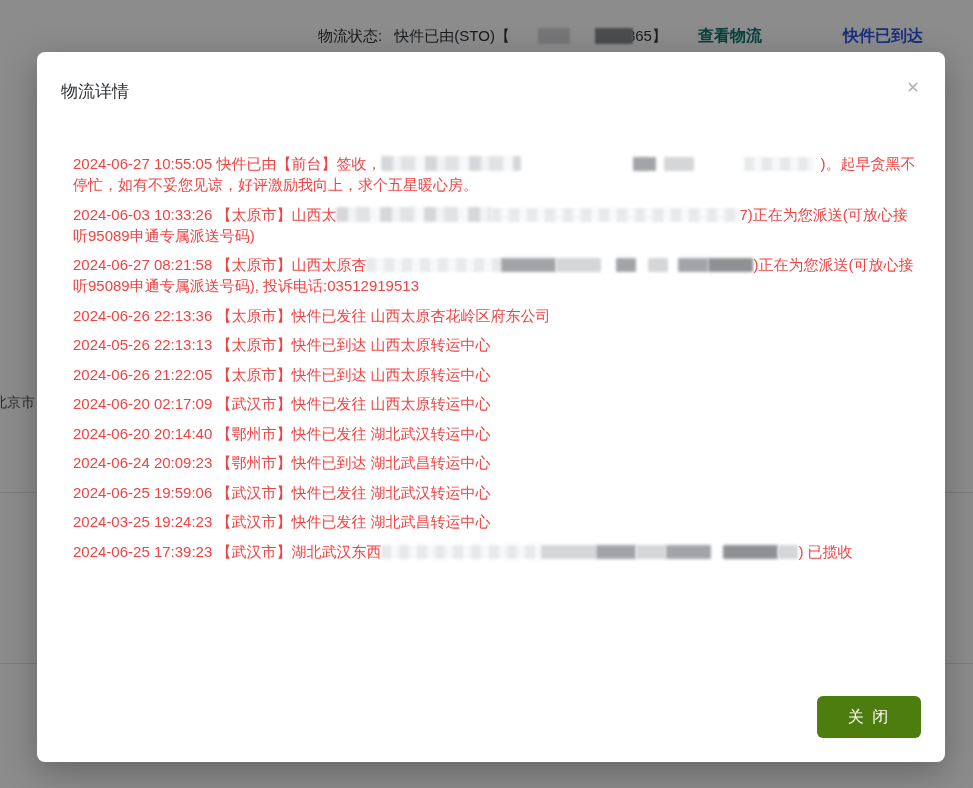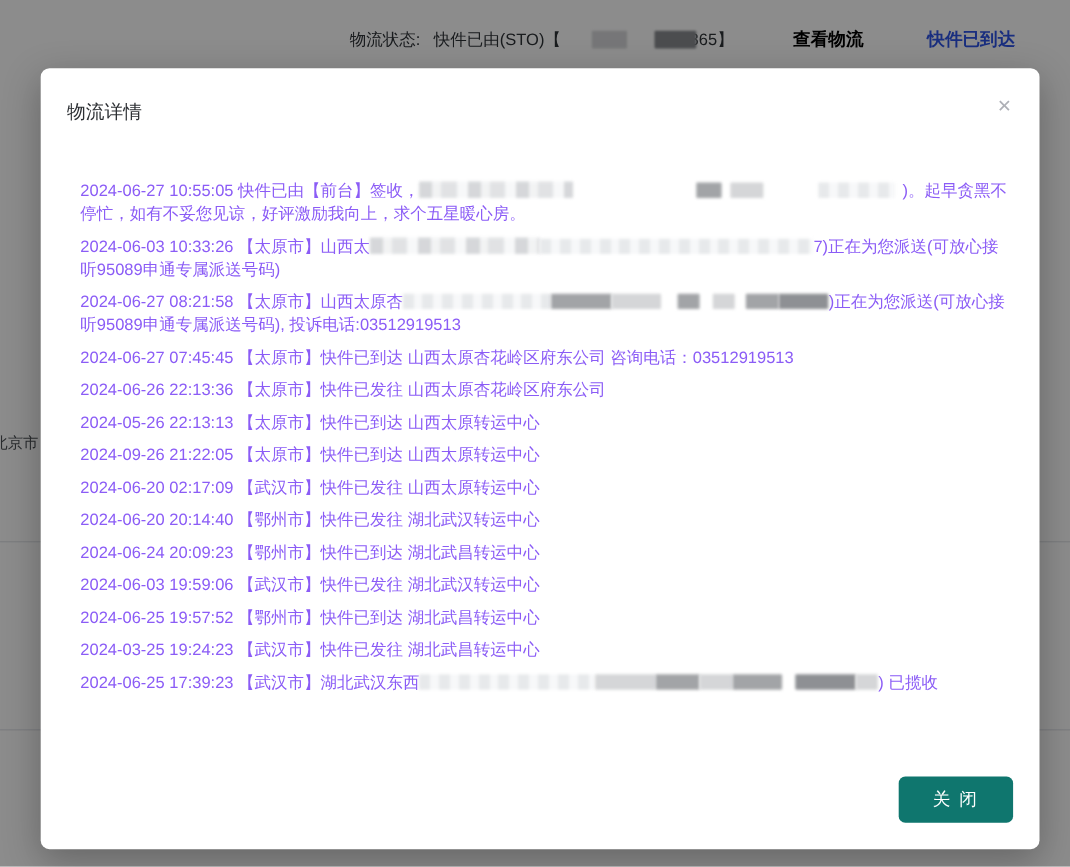--- a/index.html
+++ b/index.html
@@ -22,21 +22,21 @@
   .bg-link.view{left:698px;}
   .bg-link.modify{left:843px;}
   .bg-city{position:absolute;left:-7px;top:394px;font-size:14px;color:#4d5156;}
   .bg-line{position:absolute;left:0;right:0;height:1px;background:#dfe2e7;}
   .bg-line.l1{top:492px;}
   .bg-line.l2{top:663px;}
   
   .overlay{position:absolute;inset:0;background:rgba(0,0,0,0.45);z-index:10;}
   
   .modal{
-    position:absolute;left:37px;top:62px;width:908px;height:710px;z-index:20;
+    position:absolute;left:37px;top:52px;width:908px;height:710px;z-index:20;
     background:#fff;border-radius:8px;box-shadow:0 10px 34px rgba(0,0,0,.28);
     box-sizing:border-box;
   }
   .modal-header{position:relative;padding:28px 24px 0 24px;}
   .modal-title{font-size:17px;font-weight:500;color:#2c2f33;}
   .modal-close{
     position:absolute;top:24px;right:20px;width:24px;height:24px;line-height:24px;
     text-align:center;font-size:16px;color:#aeb0b6;cursor:pointer;background:none;border:none;
     font-family:inherit;padding:0;
   }
@@ -59,47 +59,45 @@
 </style>
 </head>
 <body>
 
 <div class="bg-page">
   <div class="bg-topbar">
     <div class="bg-topbar-content">
       <span>物流状态:</span>
       <span style="margin-left:8px;">快件已由(STO)【</span><span class="tb-redact light"></span><span class="tb-redact dark"></span><span>865】</span>
     </div>
-    <span class="bg-link view" style="color: #000000; margin-left: 23px;">查看物流</span>
+    <span class="bg-link view" style="color: #0f766e;">查看物流</span>
     <span class="bg-link modify" style="color: rgb(46, 84, 231);">快件已到达</span>
   </div>
   <span class="bg-city">北京市</span>
   <div class="bg-line l1"></div>
   <div class="bg-line l2"></div>
 </div>
 
 <div class="overlay"></div>
 
 <div class="modal">
   <div class="modal-header">
     <span class="modal-title">物流详情</span>
     <button class="modal-close">✕</button>
   </div>
-  <div class="modal-body" style="color: #8b5cf6;">
+  <div class="modal-body" style="color: #ef4444;">
       <div class="tl-row"><span>2024-06-27 10:55:05 快件已由【前台】签收，</span><span class="redact smudge" style="width: 140px;"></span><span class="redact blank" style="width: 112px;"></span><span class="redact mid" style="width: 23px;"></span><span class="redact blank" style="width: 8px;"></span><span class="redact light" style="width: 30px;"></span><span class="redact blank" style="width: 50px;"></span><span class="redact faint" style="width: 70px;"></span><span class="redact blank" style="width: 6px;"></span><span>)。起早贪黑不停忙，如有不妥您见谅，好评激励我向上，求个五星暖心房。</span></div>
       <div class="tl-row"><span>2024-06-03 10:33:26 【太原市】山西太</span><span class="redact smudge" style="width: 155px;"></span><span class="redact faint" style="width: 248px;"></span><span>7)正在为您派送(可放心接听95089申通专属派送号码)</span></div>
       <div class="tl-row"><span>2024-06-27 08:21:58 【太原市】山西太原杏</span><span class="redact faint" style="width: 135px;"></span><span class="redact mid" style="width: 55px;"></span><span class="redact light" style="width: 45px;"></span><span class="redact blank" style="width: 15px;"></span><span class="redact mid" style="width: 20px;"></span><span class="redact blank" style="width: 12px;"></span><span class="redact light" style="width: 20px;"></span><span class="redact blank" style="width: 10px;"></span><span class="redact mid" style="width: 30px;"></span><span class="redact dark" style="width: 45px;"></span><span>)正在为您派送(可放心接听95089申通专属派送号码), 投诉电话:03512919513</span></div>
-      <div class="tl-row"><span>2024-06-27 07:45:45 【太原市】快件已到达 山西太原杏花岭区府东公司 咨询电话：03512919513</span></div>
       <div class="tl-row"><span>2024-06-26 22:13:36 【太原市】快件已发往 山西太原杏花岭区府东公司</span></div>
       <div class="tl-row"><span>2024-05-26 22:13:13 【太原市】快件已到达 山西太原转运中心</span></div>
-      <div class="tl-row"><span>2024-09-26 21:22:05 【太原市】快件已到达 山西太原转运中心</span></div>
+      <div class="tl-row"><span>2024-06-26 21:22:05 【太原市】快件已到达 山西太原转运中心</span></div>
       <div class="tl-row"><span>2024-06-20 02:17:09 【武汉市】快件已发往 山西太原转运中心</span></div>
       <div class="tl-row"><span>2024-06-20 20:14:40 【鄂州市】快件已发往 湖北武汉转运中心</span></div>
       <div class="tl-row"><span>2024-06-24 20:09:23 【鄂州市】快件已到达 湖北武昌转运中心</span></div>
-      <div class="tl-row"><span>2024-06-03 19:59:06 【武汉市】快件已发往 湖北武汉转运中心</span></div>
-      <div class="tl-row"><span>2024-06-25 19:57:52 【鄂州市】快件已到达 湖北武昌转运中心</span></div>
+      <div class="tl-row"><span>2024-06-25 19:59:06 【武汉市】快件已发往 湖北武汉转运中心</span></div>
       <div class="tl-row"><span>2024-03-25 19:24:23 【武汉市】快件已发往 湖北武昌转运中心</span></div>
       <div class="tl-row"><span>2024-06-25 17:39:23 【武汉市】湖北武汉东西</span><span class="redact faint" style="width: 160px;"></span><span class="redact light" style="width: 55px;"></span><span class="redact mid" style="width: 40px;"></span><span class="redact light" style="width: 30px;"></span><span class="redact mid" style="width: 45px;"></span><span class="redact blank" style="width: 12px;"></span><span class="redact dark" style="width: 55px;"></span><span class="redact light" style="width: 20px;"></span><span>) 已揽收</span></div>
     </div>
   <div class="modal-footer">
-    <button class="close-btn" style="background: #0f766e; font-family: Liberation Serif, serif;">关 闭</button>
+    <button class="close-btn" style="background: #4d7c0f;">关 闭</button>
   </div>
 </div>
 
 </body></html>

